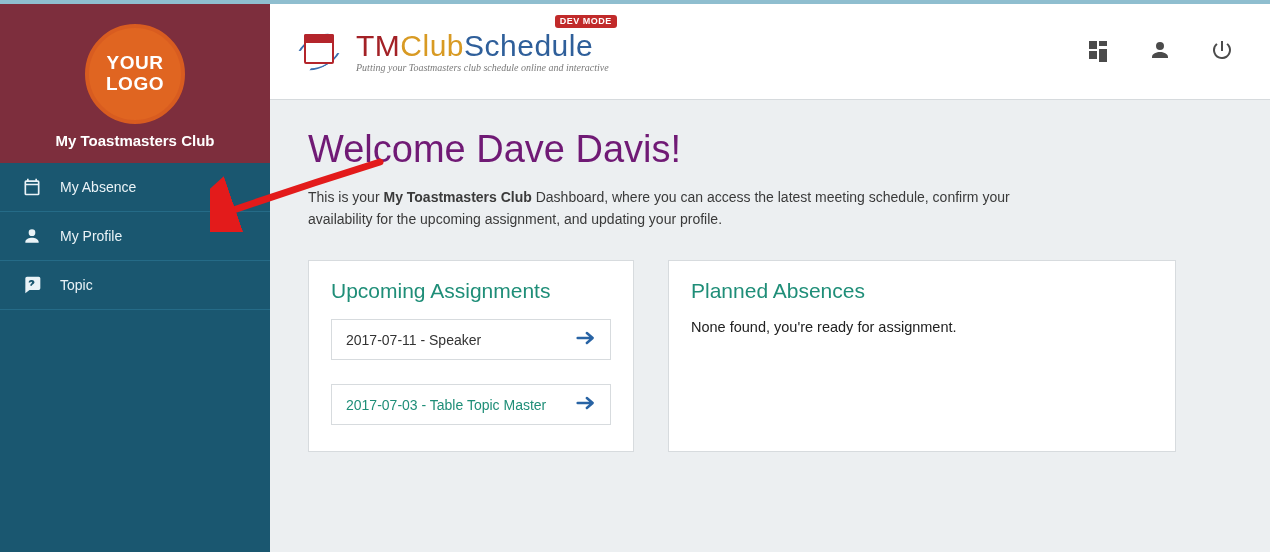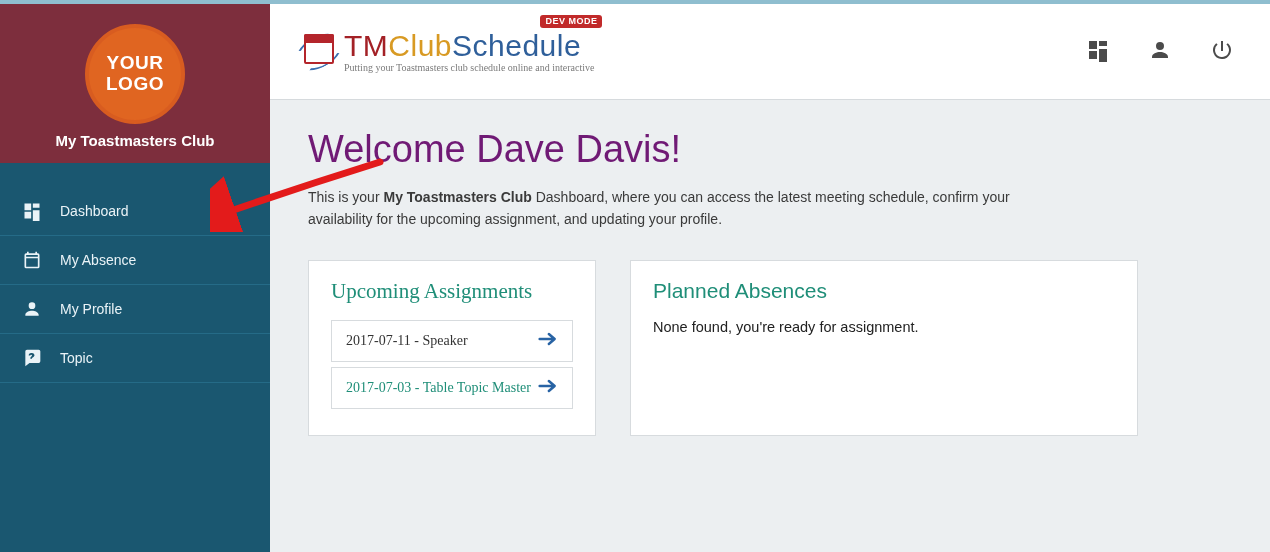--- a/index.html
+++ b/index.html
@@ -16,21 +16,20 @@
       border-top: 4px solid #8fbecf;
     }
     
     .sidebar {
       width: 270px;
       flex: 0 0 270px;
       background: #1a5770;
       color: #fff;
       display: flex;
       flex-direction: column;
-      gap: 24px;
     }
     .sidebar-header {
       background: #7d2e3d;
       text-align: center;
       padding: 20px 10px 14px;
     }
     .logo-circle {
       width: 100px;
       height: 100px;
       margin: 0 auto 8px;
@@ -82,20 +81,21 @@
       height: 96px;
       display: flex;
       align-items: center;
       justify-content: space-between;
       padding: 0 36px 0 24px;
       border-bottom: 1px solid #d6dadd;
     }
     .brand {
       display: flex;
       align-items: center;
+      gap: 12px;
     }
     .brand-logo {
       width: 50px;
       height: 56px;
       position: relative;
     }
     .brand-logo .ring {
       position: absolute;
       inset: 0;
       border: 3px solid #3b6fb0;
@@ -122,20 +122,21 @@
       font-family: Impact, "Arial Black", sans-serif;
       font-size: 30px;
       letter-spacing: .5px;
     }
     .brand-title .tm { color: #a32126; }
     .brand-title .club { color: #d89a23; }
     .brand-title .schedule { color: #2f5f9a; }
     .brand-tag {
       font-size: 10px;
       color: #7a7a7a;
+      font-style: italic;
       font-family: Georgia, serif;
       margin-top: 2px;
     }
     .dev-badge {
       position: absolute;
       top: -16px; right: -8px;
       background: #c12a2a;
       color: #fff;
       font-size: 9px;
       font-weight: 700;
@@ -166,29 +167,29 @@
       margin-bottom: 30px;
     }
     .intro b { font-weight: 700; }
     .cards { display: flex; gap: 34px; }
     .card {
       background: #fff;
       border: 1px solid #d7dbde;
       padding: 18px 22px 26px;
       min-height: 120px;
     }
-    .card.assign { width: 288px; font-family: Liberation Serif, serif; }
+    .card.assign { width: 326px; }
     .card.abs { width: 508px; }
     .card-title {
       color: #1f8e78;
       font-size: 21px;
       font-weight: 400;
       margin-bottom: 16px;
     }
-    .assign-list { display: flex; flex-direction: column; gap: 5px; }
+    .assign-list { display: flex; flex-direction: column; gap: 24px; }
     .assign-row {
       border: 1px solid #d7dbde;
       padding: 10px 14px;
       font-size: 14px;
       display: flex;
       align-items: center;
       justify-content: space-between;
       cursor: pointer;
     }
     .assign-row.alt { color: #1f8e78; }
@@ -209,28 +210,20 @@
 <div class="app">
 
   <aside class="sidebar">
     <div class="sidebar-header">
       <div class="logo-circle">
         <span>YOUR LOGO</span>
       </div>
       <div class="club-name">My Toastmasters Club</div>
     </div>
     <nav class="nav">
-      <div class="nav-item">
-        <span class="nav-icon">
-          <svg viewBox="0 0 24 24">
-              <path d="M3 3h8v8H3V3zm10 0h8v5h-8V3zM3 13h8v8H3v-8zm10-2h8v13h-8V11z"></path>
-            </svg>
-        </span>
-        <span>Dashboard</span>
-      </div>
       <div class="nav-item">
         <span class="nav-icon">
           <svg viewBox="0 0 24 24">
               <path d="M19 4h-1V2h-2v2H8V2H6v2H5a2 2 0 00-2 2v14a2 2 0 002 2h14a2 2 0 002-2V6a2 2 0 00-2-2zm0 16H5V10h14v10zM5 8V6h14v2H5z"></path>
             </svg>
         </span>
         <span>My Absence</span>
       </div>
       <div class="nav-item">
         <span class="nav-icon">

